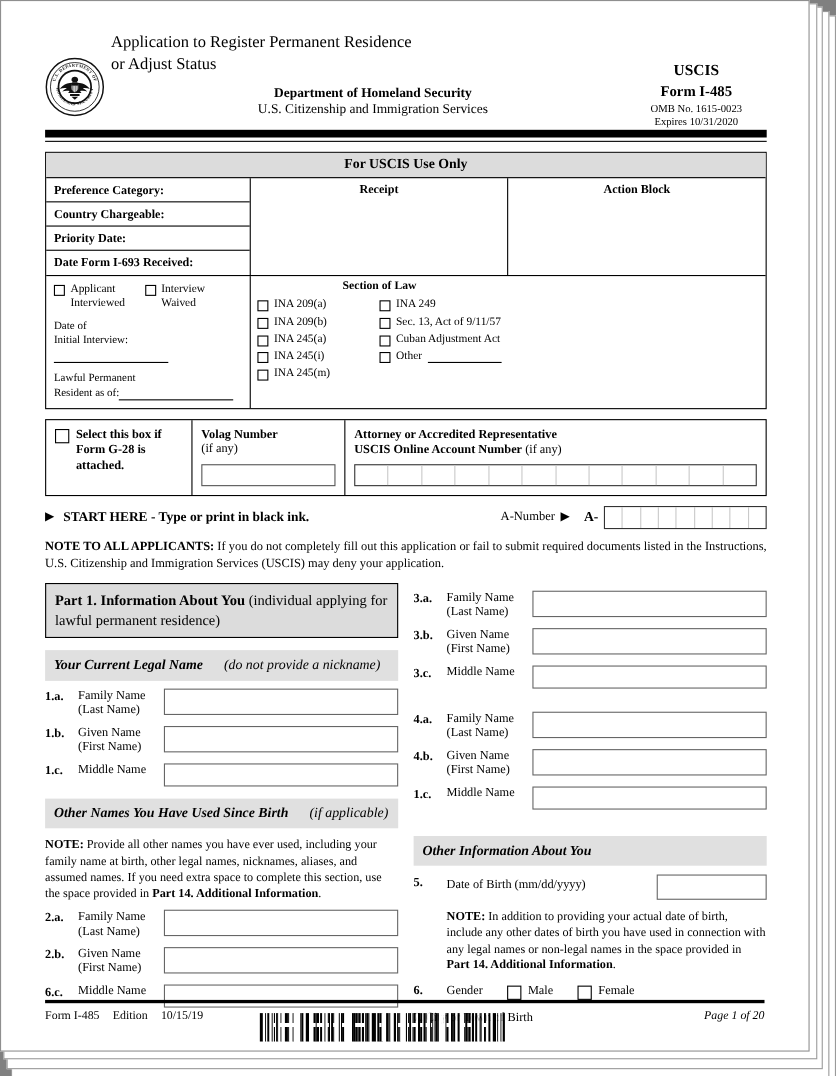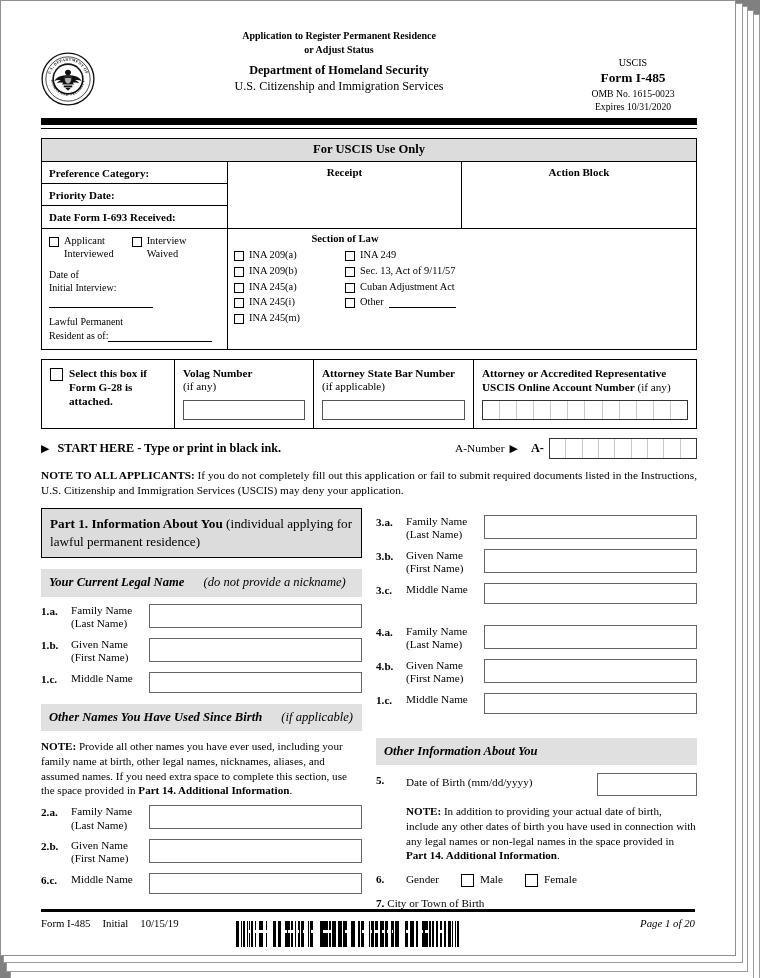--- a/index.html
+++ b/index.html
@@ -46,41 +46,40 @@
     line-height: 1.22;
   }
 
   
   .hdr { position: relative; height: 84px; }
   .seal {
     position: absolute; left: 0; top: 23px;
     width: 54px; height: 54px;
   }
   .hdr-title {
-    text-align: center;
-    font-weight: bold;
-    font-size: 10px;
+    font-weight: normal;
+    font-size: 15px;
     line-height: 1.35;
     padding: 0 120px 0 60px;
   }
   .hdr-sub {
     text-align: center;
     font-size: 12.2px;
     line-height: 1.3;
     padding: 7px 120px 0 60px;
   }
   .hdr-sub .b { font-weight: bold; text-align: center; }
   .hdr-right {
     position: absolute;
     right: 0; top: 27px;
     width: 128px;
     text-align: center;
     line-height: 1.3;
   }
-  .hdr-right .l1 { font-weight: normal; font-size: 10px; }
+  .hdr-right .l1 { font-weight: bold; font-size: 14px; }
   .hdr-right .l2 { font-weight: bold; font-size: 13.4px; }
   .hdr-right .l3 { font-size: 9.7px; margin-top: 2px; }
   .hdr-right .l4 { font-size: 9.7px; }
 
   .rule-thick {
     height: 7px; background: #000;
     margin-top: 5px;
   }
   .rule-thin {
     height: 1px; background: #000;
@@ -361,20 +360,21 @@
   </div>
 
   <div class="rule-thick"></div>
   <div class="rule-thin"></div>
 
   <div class="frame uscis">
     <div class="band">For USCIS Use Only</div>
     <div class="uscis-row">
       <div class="u-left">
         <div class="u-cell">Preference Category:</div>
+        <div class="u-cell">Country Chargeable:</div>
         <div class="u-cell">Priority Date:</div>
         <div class="u-cell">Date Form I-693 Received:</div>
       </div>
       <div class="u-mid">
         <div class="u-hdr">Receipt</div>
       </div>
       <div class="u-right">
         <div class="u-hdr">Action Block</div>
       </div>
     </div>
@@ -462,25 +462,20 @@
           <span>Select this box if</span><br>
           <span>Form G-28 is</span><br>
           <span>attached.</span>
         </span>
       </div>
       <div class="a-c2">
         <div class="a-lbl">Volag Number</div>
         <div class="a-sub">(if any)</div>
         <div class="box"></div>
       </div>
-      <div class="a-c3">
-        <div class="a-lbl">Attorney State Bar Number</div>
-        <div class="a-sub">(if applicable)</div>
-        <div class="box"></div>
-      </div>
       <div class="a-c4">
         <div class="a-lbl">
           <span>Attorney or Accredited Representative</span><br>
           <span>USCIS Online Account Number</span><span class="reg"> (if any)</span>
         </div>
         <div class="comb" id="comb-online">
               <i></i>
               <i></i>
               <i></i>
               <i></i>
@@ -629,21 +624,21 @@
 
     </div>
   </div>
 
 </div>
 
   <div class="footer">
     <div class="foot-rule"></div>
     <div class="foot-row" style="position:relative;">
       <span class="foot-left">Form I-485</span>
-      <span class="foot-left" style="margin-left:12px">Initial</span>
+      <span class="foot-left" style="margin-left:12px">Edition</span>
       <span class="foot-left" style="margin-left:12px">10/15/19</span>
       <span class="barcode" id="barcode">
           <i style="width: 3px;"></i>
           <i style="width: 1.5px; background: rgb(255, 255, 255);"></i>
           <i style="width: 1px;"></i>
           <i style="width: 1.5px; background: rgb(255, 255, 255);"></i>
           <i style="width: 2px;"></i>
           <i style="width: 1.5px; background: rgb(255, 255, 255);"></i>
           <i style="width: 1px;"></i>
           <i style="width: 1.5px; background: rgb(255, 255, 255);"></i>

